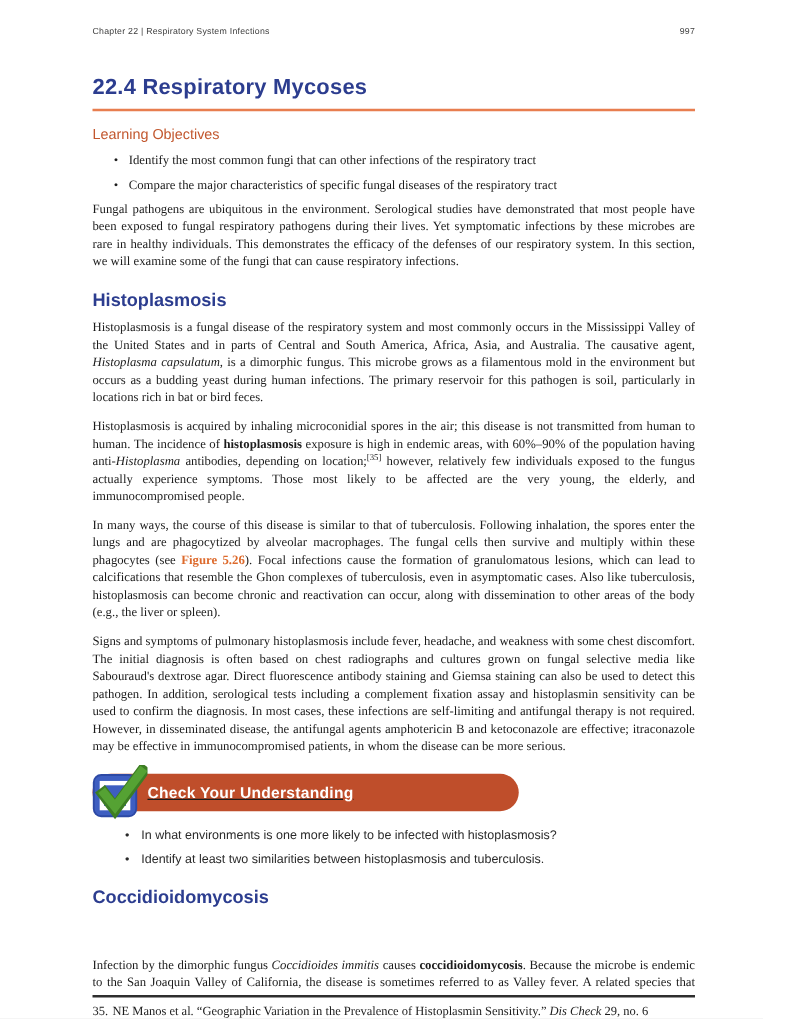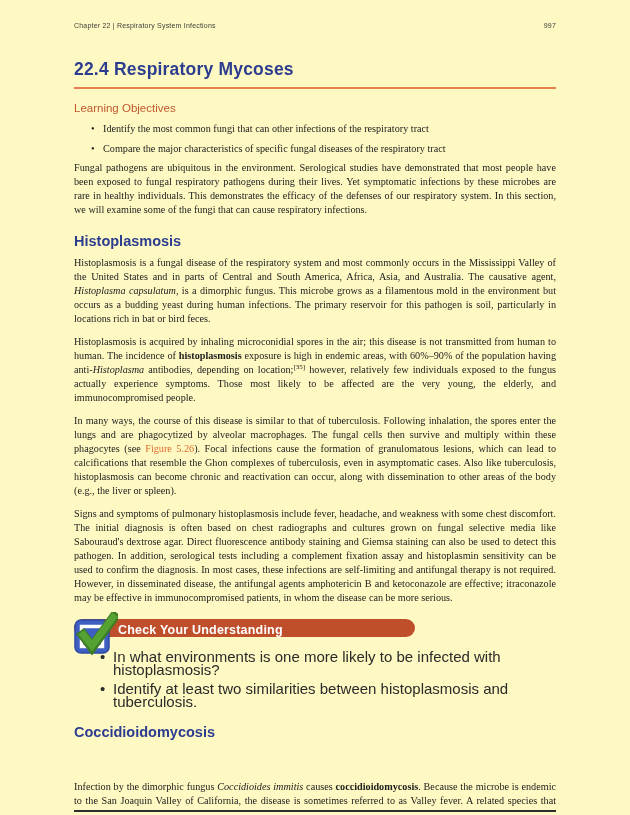--- a/index.html
+++ b/index.html
@@ -1,17 +1,17 @@
 <!DOCTYPE html>
 <html><head>
 <meta charset="utf-8">
 <style>
   html,body{margin:0;padding:0;background:#e8e8e8;}
   .page{
-    width:630px;height:815px;margin:0 auto;background:#fef9c3;
+    width:630px;height:815px;margin:0 auto;background:#ffffff;
     box-sizing:border-box;padding:22px 74px 0 74px;position:relative;
     font-family:"Liberation Serif",serif;color:#1b1b1b;overflow:hidden;
   }
   
   .run-head{display:flex;justify-content:space-between;
     font-family:"Liberation Sans",sans-serif;font-size:7px;color:#3c3c3c;letter-spacing:.2px;}
   
   h1.page-title{margin:30px 0 0 0;font-family:"Liberation Sans",sans-serif;
     font-weight:bold;font-size:17.5px;color:#2c3d8f;letter-spacing:.2px;}
   .title-rule{height:2px;background:#e87e4f;margin-top:7px;}
@@ -20,33 +20,33 @@
     font-weight:normal;font-size:11.5px;color:#c2572e;}
   ul.lo-list{list-style:none;margin:0;padding:0 0 0 17px;}
   ul.lo-list li{font-size:10.2px;line-height:16px;margin:0 0 4px 0;position:relative;padding-left:12px;}
   ul.lo-list li::before{content:"•";position:absolute;left:0;top:0;}
   
   p.body{font-size:10.2px;line-height:14px;text-align:justify;margin:0 0 9px 0;}
   p.body.cont{text-align-last:justify;margin-bottom:0;margin-top:40px;}
   sup{font-size:7px;line-height:0;}
   .i{font-style:italic;}
   .b{font-weight:bold;}
-  .fig{color:#dd6a2c;font-weight:normal;}
+  .fig{color:#dd6a2c;font-weight:bold;}
   
   h2.sec-head{margin:16px 0 7px 0;font-family:"Liberation Sans",sans-serif;
     font-weight:bold;font-size:14.5px;color:#2c3d8f;}
   
   .cyu{margin-top:14px;}
-  .cyu-banner{position:relative;width:341px;height:18px;background:#bf4e2b;
-    border-radius:15px;display:flex;align-items:flex-end;}
+  .cyu-banner{position:relative;width:341px;height:30px;background:#bf4e2b;
+    border-radius:15px;display:flex;align-items:center;text-decoration:underline;}
   .cyu-banner h3{margin:0 0 0 44px;font-family:"Liberation Sans",sans-serif;
     font-size:12.5px;font-weight:bold;color:#ffffff;letter-spacing:.2px;}
   .cyu-icon{position:absolute;left:-2px;top:-7px;width:46px;height:44px;}
   ul.cyu-list{list-style:none;margin:13px 0 0 26px;padding:0;
-    font-family:"Liberation Sans",sans-serif;font-size:15px;color:#2a2a2a;}
+    font-family:"Liberation Sans",sans-serif;font-size:10px;color:#2a2a2a;}
   ul.cyu-list li{line-height:13px;margin:0 0 6px 0;position:relative;padding-left:13px;}
   ul.cyu-list li::before{content:"•";position:absolute;left:0;top:0;}
   
   .fn-rule{height:2px;background:#2e2e2e;margin-top:2px;}
   .footnote{display:flex;margin-top:6px;font-size:10px;line-height:11px;color:#1b1b1b;}
   .fn-num{width:16px;flex:0 0 16px;}
   .fn-text{flex:1;}
 </style>
 </head>
 <body>

